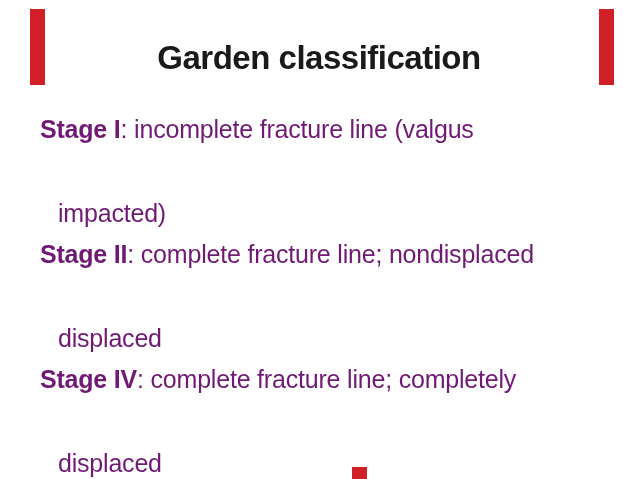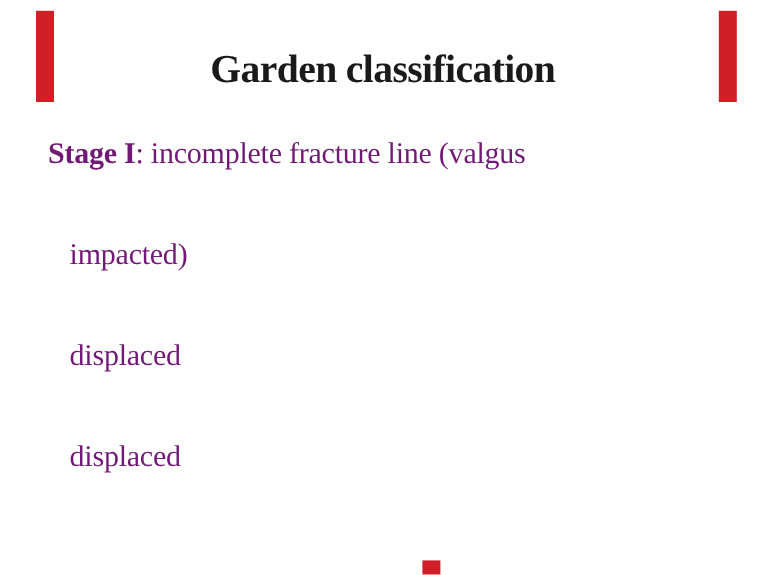--- a/index.html
+++ b/index.html
@@ -6,21 +6,21 @@
     margin: 0;
     padding: 0;
     background: #ffffff;
   }
   .slide {
     position: relative;
     width: 638px;
     height: 479px;
     background: #ffffff;
     overflow: hidden;
-    font-family: Liberation Serif, serif;
+    font-family: Liberation Sans, sans-serif;
     color: #1a1a1a;
   }
   .accent-bar {
     position: absolute;
     background: #d01f26;
   }
   .accent-bar.left  { left: 30px;  top: 9px;   width: 15px; height: 76px; }
   .accent-bar.right { left: 599px; top: 9px;   width: 15px; height: 76px; }
   .accent-bar.bottom{ left: 352px; top: 467px; width: 15px; height: 12px; }
   .slide-title {
@@ -61,23 +61,27 @@
 
   <div class="slide-title">Garden classification</div>
 
   <div class="slide-body">
 
     <p class="para">
       <span class="line"><span class="stage-label">Stage I</span><span>: incomplete fracture line (valgus</span></span>
       <span class="line cont">impacted)</span>
     </p>
 
+    <p class="para">
+      <span class="line"><span class="stage-label">Stage II</span><span>: complete fracture line; nondisplaced</span></span>
+    </p>
 
     <p class="para">
       <span class="line cont">displaced</span>
     </p>
 
     <p class="para">
+      <span class="line"><span class="stage-label">Stage IV</span><span>: complete fracture line; completely</span></span>
       <span class="line cont">displaced</span>
     </p>
 
   </div>
 </div>
 
 </body></html>

